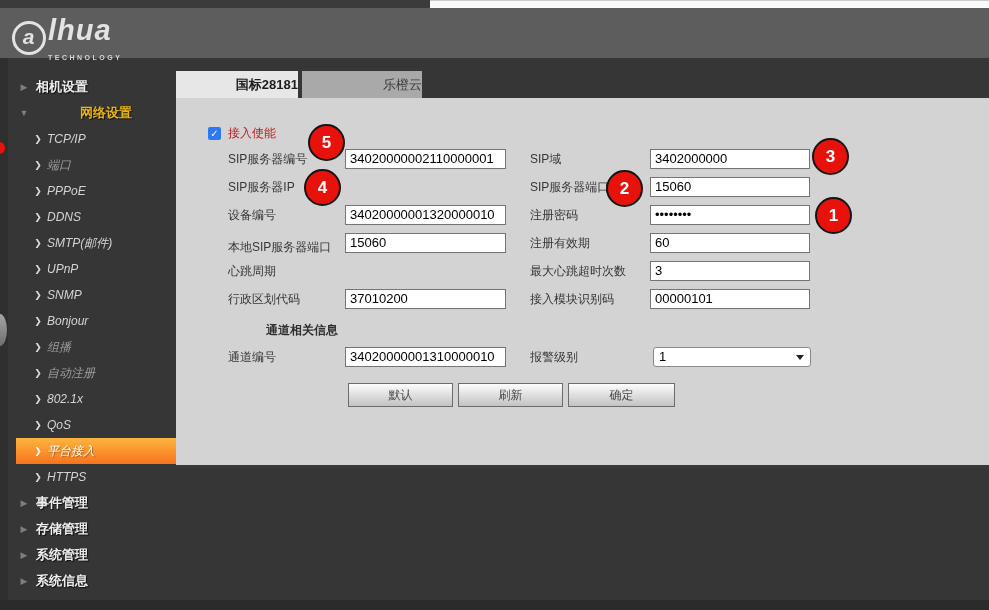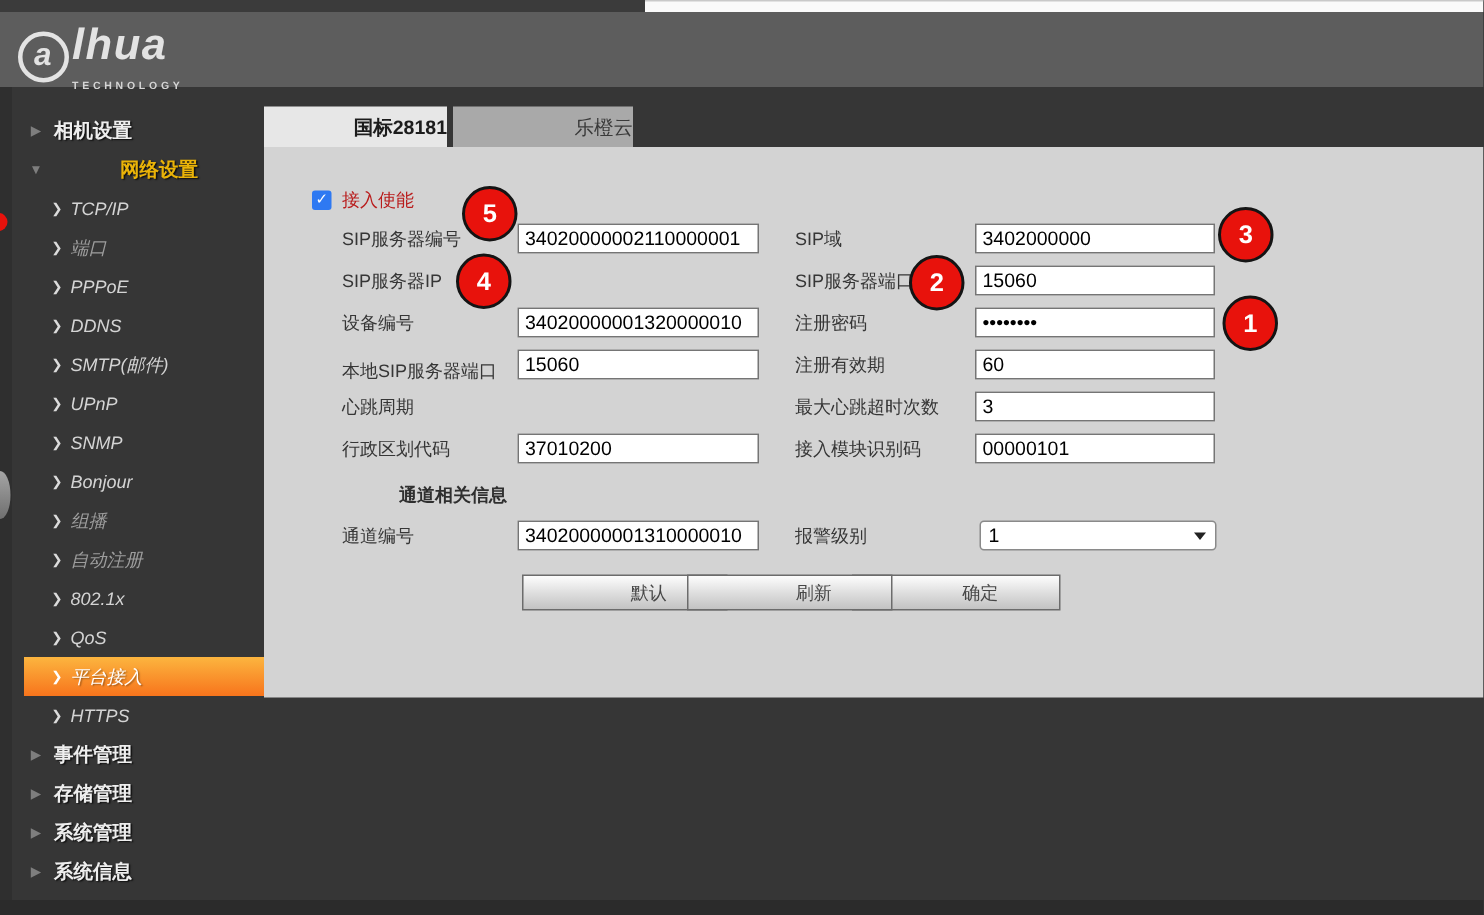--- a/index.html
+++ b/index.html
@@ -45,21 +45,21 @@
   .f-input{position:absolute;height:18px;line-height:18px;background:#ffffff;border:1px solid #757575;font-size:13px;color:#000;padding-left:4px;overflow:hidden;white-space:nowrap;}
   .col1-label{left:52px;}
   .col1-input{left:169px;width:155px;}
   .col2-label{left:354px;}
   .col2-input{left:474px;width:154px;}
   .checkbox{position:absolute;left:32px;top:29px;width:13px;height:13px;background:#2e79f2;border-radius:2px;color:#fff;font-size:10px;line-height:13px;text-align:center;font-weight:bold;cursor:pointer;}
   .enable-label{position:absolute;left:52px;top:28px;font-size:12px;color:#b91c1c;line-height:14px;}
   .section-title{position:absolute;left:52px;top:224px;font-size:12px;font-weight:bold;color:#2f2f2f;margin-left:38px;}
   .select{position:absolute;left:477px;top:249px;width:151px;height:18px;line-height:18px;background:#fff;border:1px solid #8a8a8a;border-radius:3px;font-size:13px;color:#000;padding-left:5px;cursor:pointer;}
   .select .sel-chev{position:absolute;right:6px;top:7px;width:0;height:0;border-left:4px solid transparent;border-right:4px solid transparent;border-top:5px solid #222;}
-  .btn{position:absolute;top:285px;height:22px;line-height:22px;text-align:center;font-size:12px;color:#474747;background:linear-gradient(#fdfdfd,#dcdcdc 55%,#c3c3c3);border:1px solid #6c6c6c;cursor:pointer;padding-left:32px;}
+  .btn{position:absolute;top:285px;height:22px;line-height:22px;text-align:center;font-size:12px;color:#474747;background:linear-gradient(#fdfdfd,#dcdcdc 55%,#c3c3c3);border:1px solid #6c6c6c;cursor:pointer;}
   .btn-default{left:172px;width:103px;}
   .btn-refresh{left:282px;width:103px;}
   .btn-confirm{left:392px;width:105px;}
   
   .footer{position:absolute;left:0;top:600px;right:0;height:10px;background:#2b2b2b;}
   
   .ann{position:absolute;width:33px;height:33px;border-radius:50%;background:#e8120c;border:2px solid #141414;color:#fff;font-size:17px;font-weight:bold;text-align:center;line-height:33px;z-index:40;}
 </style>
 </head>
 <body>

